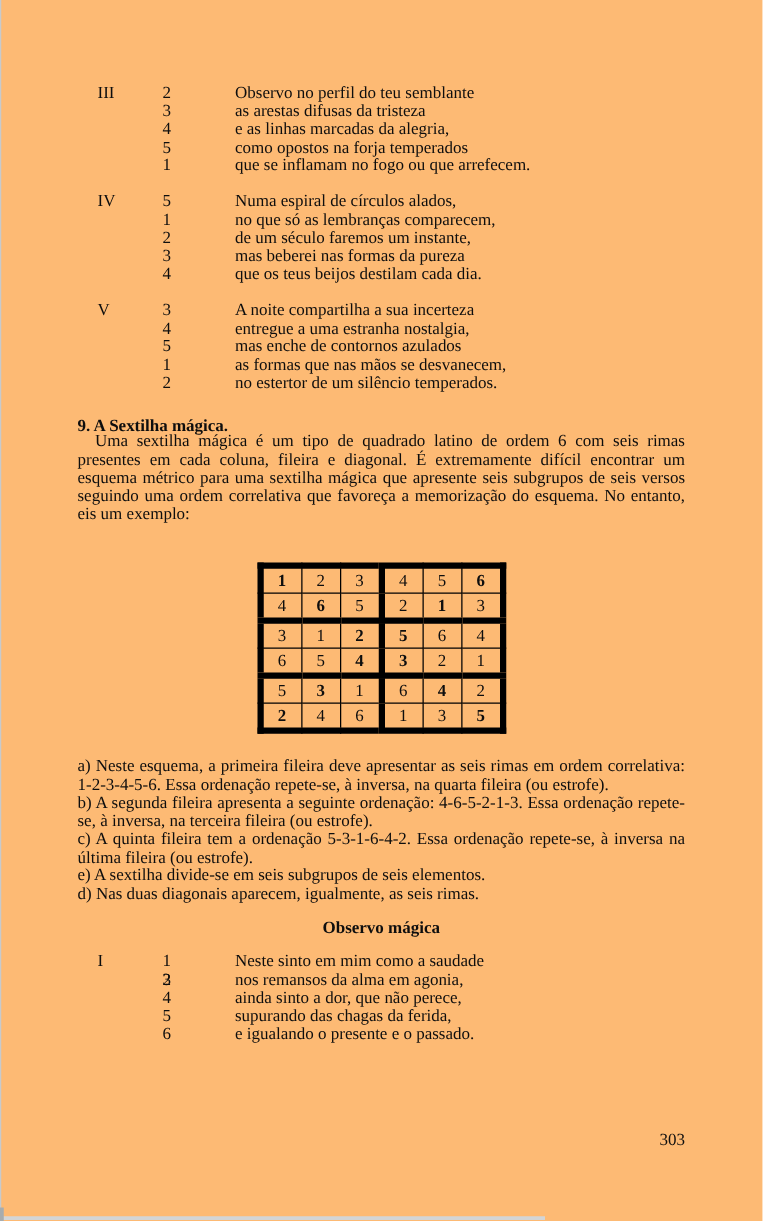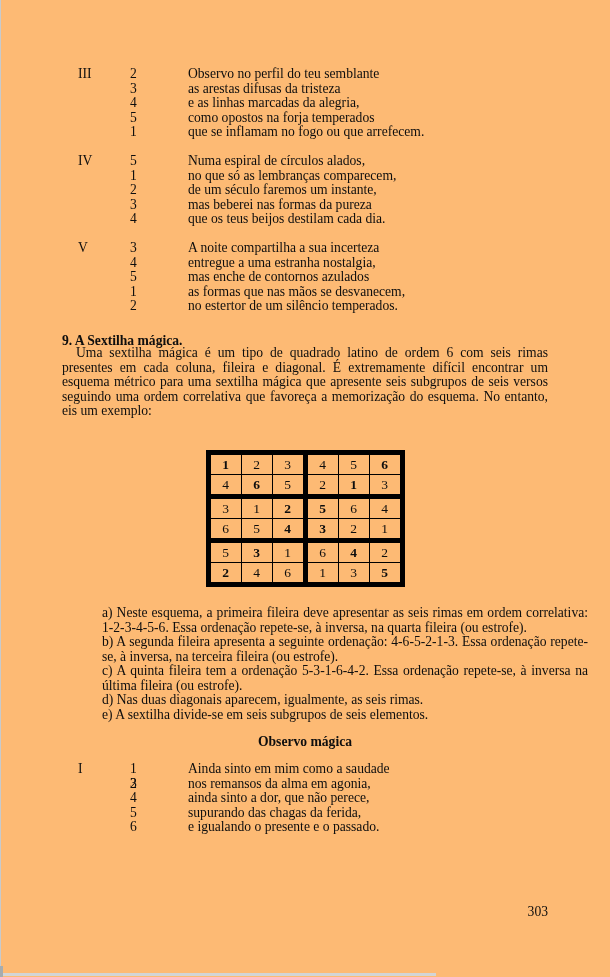--- a/index.html
+++ b/index.html
@@ -129,33 +129,33 @@
         <td><span class="">4</span></td>
         <td class="mid"><span class="">6</span></td>
         <td><span class="">1</span></td>
         <td><span class="">3</span></td>
         <td><span class="b">5</span></td>
       </tr>
     </tbody>
       </table>
   </div>
 
-  <div class="block" style="top:606px;margin-left:40px;">
+  <div class="block" style="top:606px;">
     <div class="note">a) Neste esquema, a primeira fileira deve apresentar as seis rimas em ordem correlativa: 1-2-3-4-5-6. Essa ordenação repete-se, à inversa, na quarta fileira (ou estrofe).</div>
     <div class="note">b) A segunda fileira apresenta a seguinte ordenação: 4-6-5-2-1-3. Essa ordenação repete-se, à inversa, na terceira fileira (ou estrofe).</div>
     <div class="note">c) A quinta fileira tem a ordenação 5-3-1-6-4-2. Essa ordenação repete-se, à inversa na última fileira (ou estrofe).</div>
+    <div class="note">e) A sextilha divide-se em seis subgrupos de seis elementos.</div>
     <div class="note">d) Nas duas diagonais aparecem, igualmente, as seis rimas.</div>
-    <div class="note">e) A sextilha divide-se em seis subgrupos de seis elementos.</div>
   </div>
 
   <div class="block heading center" style="top:735px;">Observo mágica</div>
 
   <div class="stanza" style="top:762px;">
     <div class="roman">I</div>
-    <div class="vline"><span class="vnum">1</span><span>Ainda sinto em mim como a saudade</span></div>
+    <div class="vline"><span class="vnum">1</span><span>Neste sinto em mim como a saudade</span></div>
     <div class="vline"><span class="vnum">2</span></div>
     <div class="vline"><span class="vnum">3</span><span>nos remansos da alma em agonia,</span></div>
     <div class="vline"><span class="vnum">4</span><span>ainda sinto a dor, que não perece,</span></div>
     <div class="vline"><span class="vnum">5</span><span>supurando das chagas da ferida,</span></div>
     <div class="vline"><span class="vnum">6</span><span>e igualando o presente e o passado.</span></div>
   </div>
 
   <div class="pagenum">303</div>
 </div>
 

